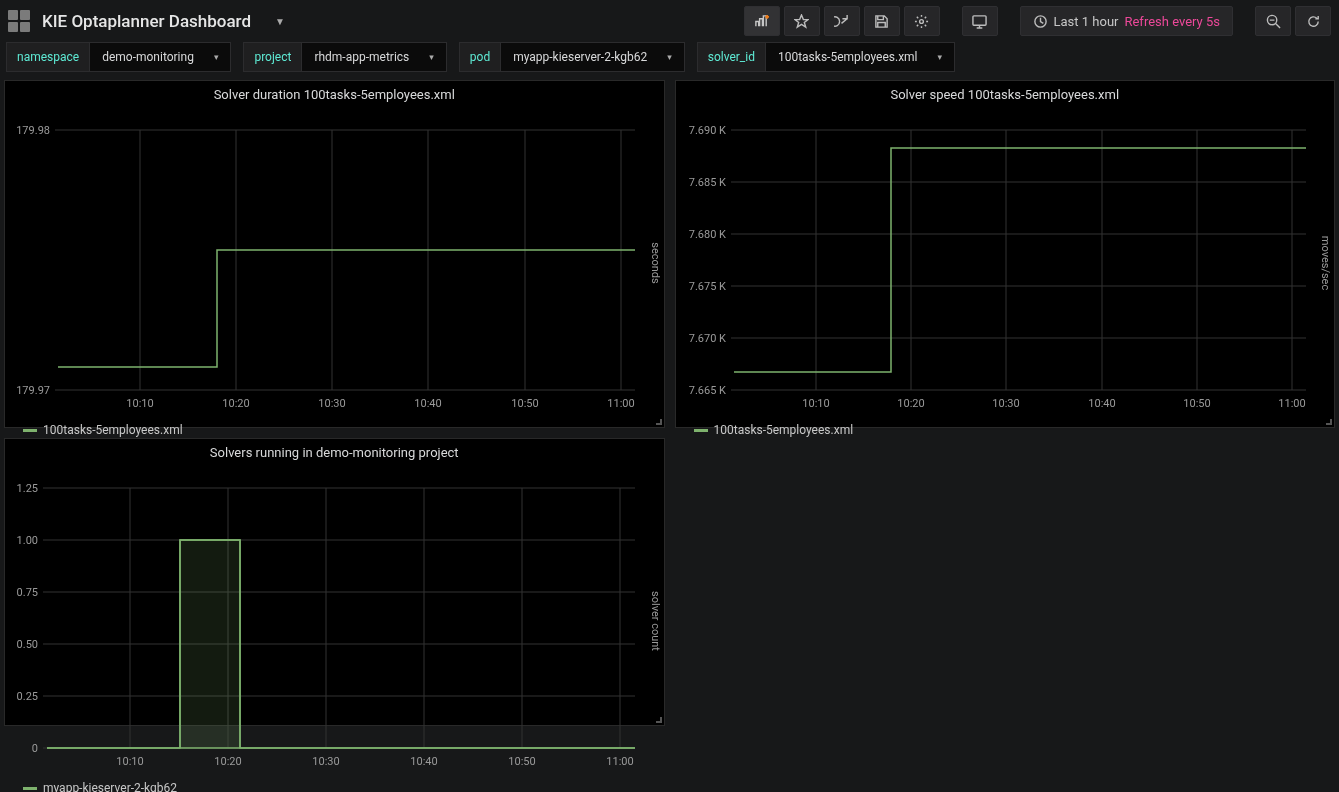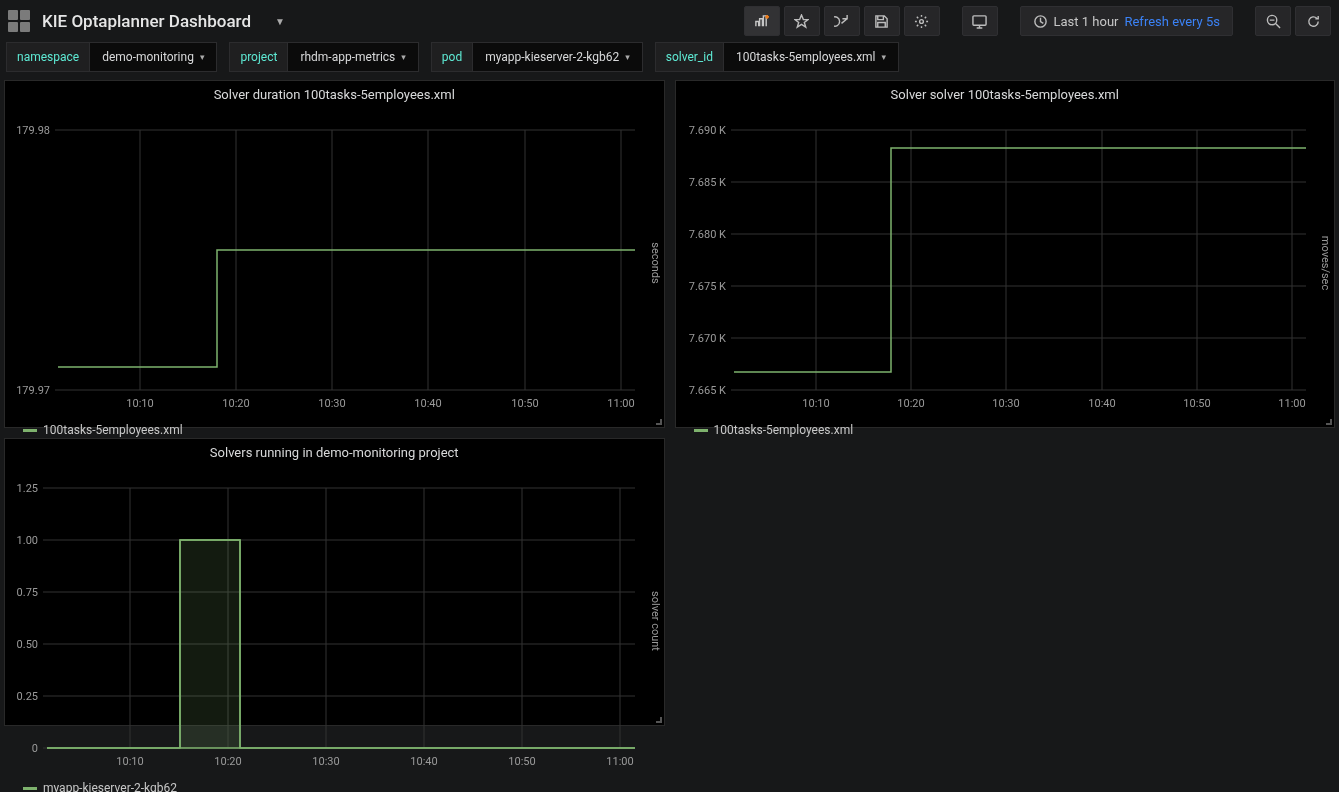--- a/index.html
+++ b/index.html
@@ -33,35 +33,35 @@
   .btn-group { display: flex; gap: 4px; margin-left: 6px; padding-left: 16px; }
   .hbtn {
     height: 30px; min-width: 36px;
     background: #262628;
     border: 1px solid #2f2f32;
     display:flex; align-items:center; justify-content:center;
     color:#c7c7c7; cursor:pointer; padding:0 8px; border-radius:2px;
   }
   .hbtn.active { background:#323234; }
   .hbtn.wide { padding: 0 12px; gap:6px; font-size:13px;}
-  .orange { color:#3b82f6; }
+  .orange { color:#ec4899; }
   .hbtn svg { width:15px; height:15px; stroke:#bdbdbd; fill:none; stroke-width:1.5; }
 
   
   .varbar { display:flex; gap:12px; padding: 0 6px 8px 6px; flex-wrap:wrap;}
   .varpair { display:flex; align-items:stretch; }
   .varlabel {
     background:#1f1f20; color:#5eead4; font-size:12px;
     padding: 7px 10px; border:1px solid #2c2c2e; border-right:none;
     display:flex; align-items:center;
   }
   .varvalue {
     background:#0b0b0b; color:#d8d9da; font-size:12px;
     padding: 7px 12px; border:1px solid #2c2c2e;
-    display:flex; align-items:center; gap:6px; cursor:pointer;
+    display:flex; align-items:center; gap:20px; cursor:pointer;
   }
   .varvalue .caret { font-size:9px; color:#aaa; }
 
   
   .panels { display:grid; grid-template-columns: 1fr 1fr; gap:10px; padding:0 4px;}
   .panel {
     background:#000000; border:1px solid #292929; position:relative;
     display:flex; flex-direction:column;gap:9px;
   }
   .panel.fullrow { grid-column: 1 / 2; }
@@ -226,21 +226,21 @@
       <div class="yaxis-label">seconds</div>
     </div>
     <div class="legend">
       <span class="swatch"></span>
       <span>100tasks-5employees.xml</span>
     </div>
     <div class="resize-handle"></div>
   </div>
 
   <div class="panel" style="height:348px;">
-    <div class="ptitle">Solver solver 100tasks-5employees.xml</div>
+    <div class="ptitle">Solver speed 100tasks-5employees.xml</div>
     <div class="plotwrap">
       <svg class="plot" width="655" height="295">
         <g class="grid">
           <line x1="55" y1="15" x2="630" y2="15"></line>
           <line x1="55" y1="67" x2="630" y2="67"></line>
           <line x1="55" y1="119" x2="630" y2="119"></line>
           <line x1="55" y1="171" x2="630" y2="171"></line>
           <line x1="55" y1="223" x2="630" y2="223"></line>
           <line x1="55" y1="275" x2="630" y2="275"></line>
           <line x1="140" y1="15" x2="140" y2="275"></line>

